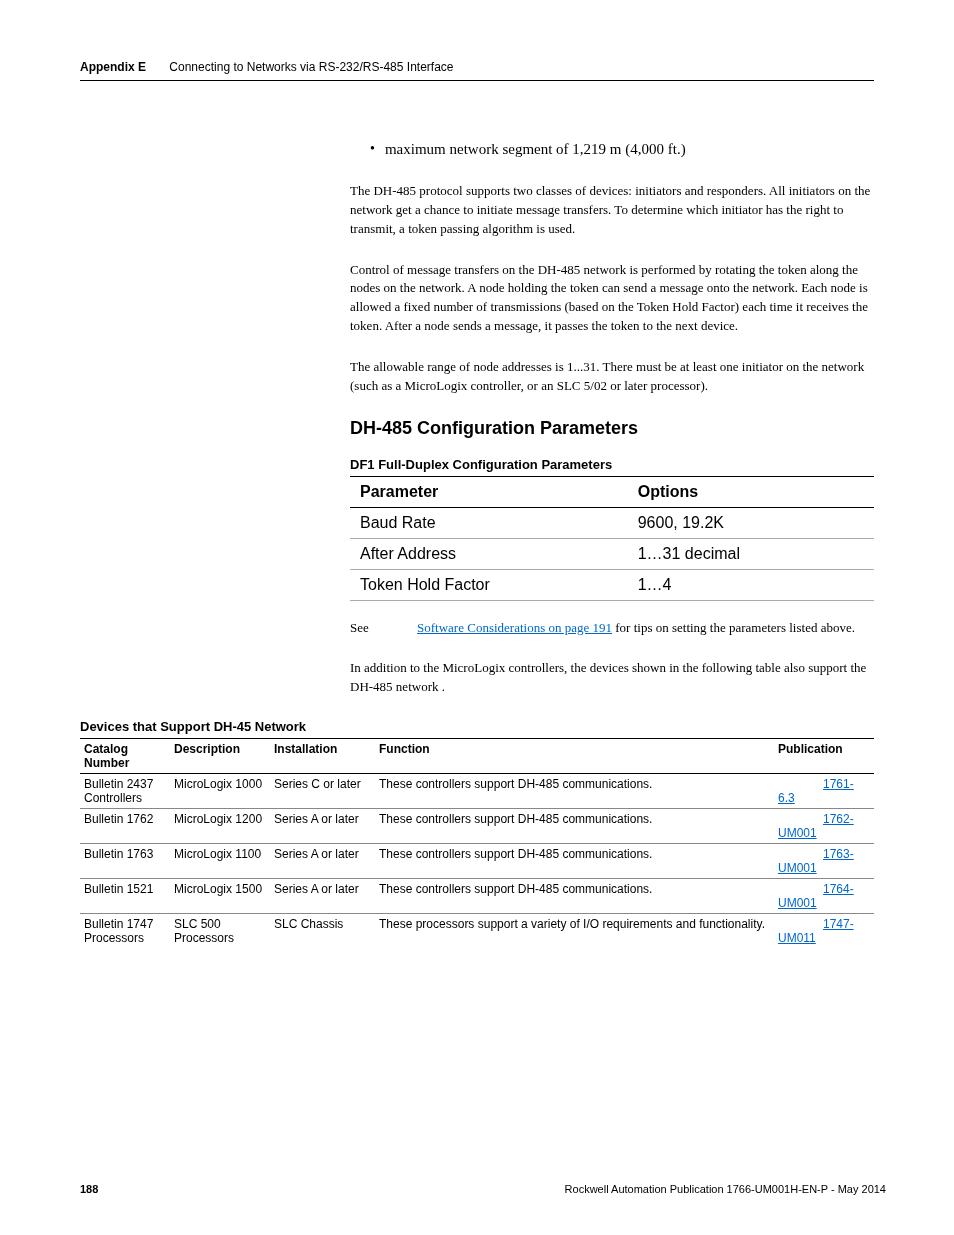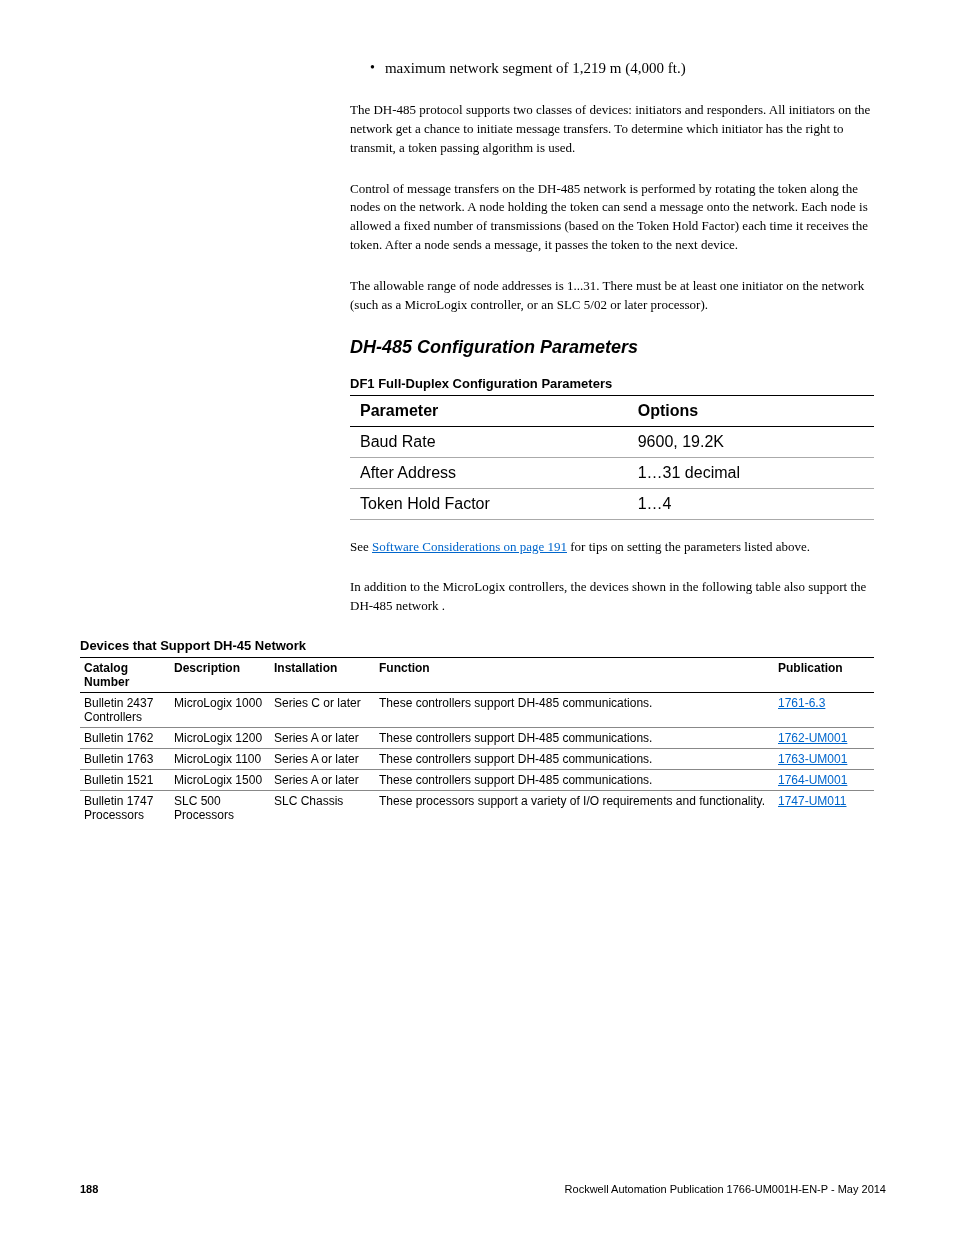--- a/index.html
+++ b/index.html
@@ -29,21 +29,20 @@
     margin-left: 270px;
   }
   .bullet-row { display:flex; gap:10px; margin-bottom:24px; }
   .bullet-dot { padding-left:20px; }
   p.body { margin: 0 0 22px 0; line-height: 1.45; font-size:13px; }
   h3.section {
     font-family: Arial, Helvetica, sans-serif;
     font-weight: bold;
     font-size: 18px;
     margin: 18px 0 18px 0;
-    font-style: italic;
   }
   .table-title {
     font-family: Arial, Helvetica, sans-serif;
     font-weight: bold;
     font-size: 13px;
     margin: 8px 0 4px 0;
   }
   table.param {
     border-collapse: collapse;
     width: 100%;
@@ -56,21 +55,21 @@
   }
   table.param thead th {
     border-top: 1px solid #000;
     border-bottom: 1px solid #000;
     font-weight: bold;
   }
   table.param tbody td {
     border-bottom: 1px solid #aaa;
   }
   table.param .col1 { width: 53%; }
-  a.link { color: #0066cc; text-decoration: underline; }
+  a.link { color: #0066cc; text-decoration: underline; margin-left: 45px; }
 
   .wide-title {
     font-family: Arial, Helvetica, sans-serif;
     font-weight: bold;
     font-size: 13px;
     margin: 10px 0 4px 0;
   }
   table.devices {
     border-collapse: collapse;
     width: 100%;
@@ -107,20 +106,24 @@
     justify-content: space-between;
     font-family: Arial, Helvetica, sans-serif;
     font-size: 11px;
   }
   .footer .pn { font-weight: bold; }
 </style>
 </head>
 <body>
 
 <div class="page">
+  <div class="header">
+    <span class="appendix">Appendix E</span>
+    <span>Connecting to Networks via RS-232/RS-485 Interface</span>
+  </div>
 
   <div class="content-area">
     <div class="bullet-row">
       <span class="bullet-dot">•</span>
       <span style="font-size:15px;">maximum network segment of 1,219 m (4,000 ft.)</span>
     </div>
 
     <p class="body">The DH-485 protocol supports two classes of devices: initiators and responders. All initiators on the network get a chance to initiate message transfers. To determine which initiator has the right to transmit, a token passing algorithm is used.</p>
     <p class="body">Control of message transfers on the DH-485 network is performed by rotating the token along the nodes on the network. A node holding the token can send a message onto the network. Each node is allowed a fixed number of transmissions (based on the Token Hold Factor) each time it receives the token. After a node sends a message, it passes the token to the next device.</p>
     <p class="body">The allowable range of node addresses is 1...31. There must be at least one initiator on the network (such as a MicroLogix controller, or an SLC 5/02 or later processor).</p>

